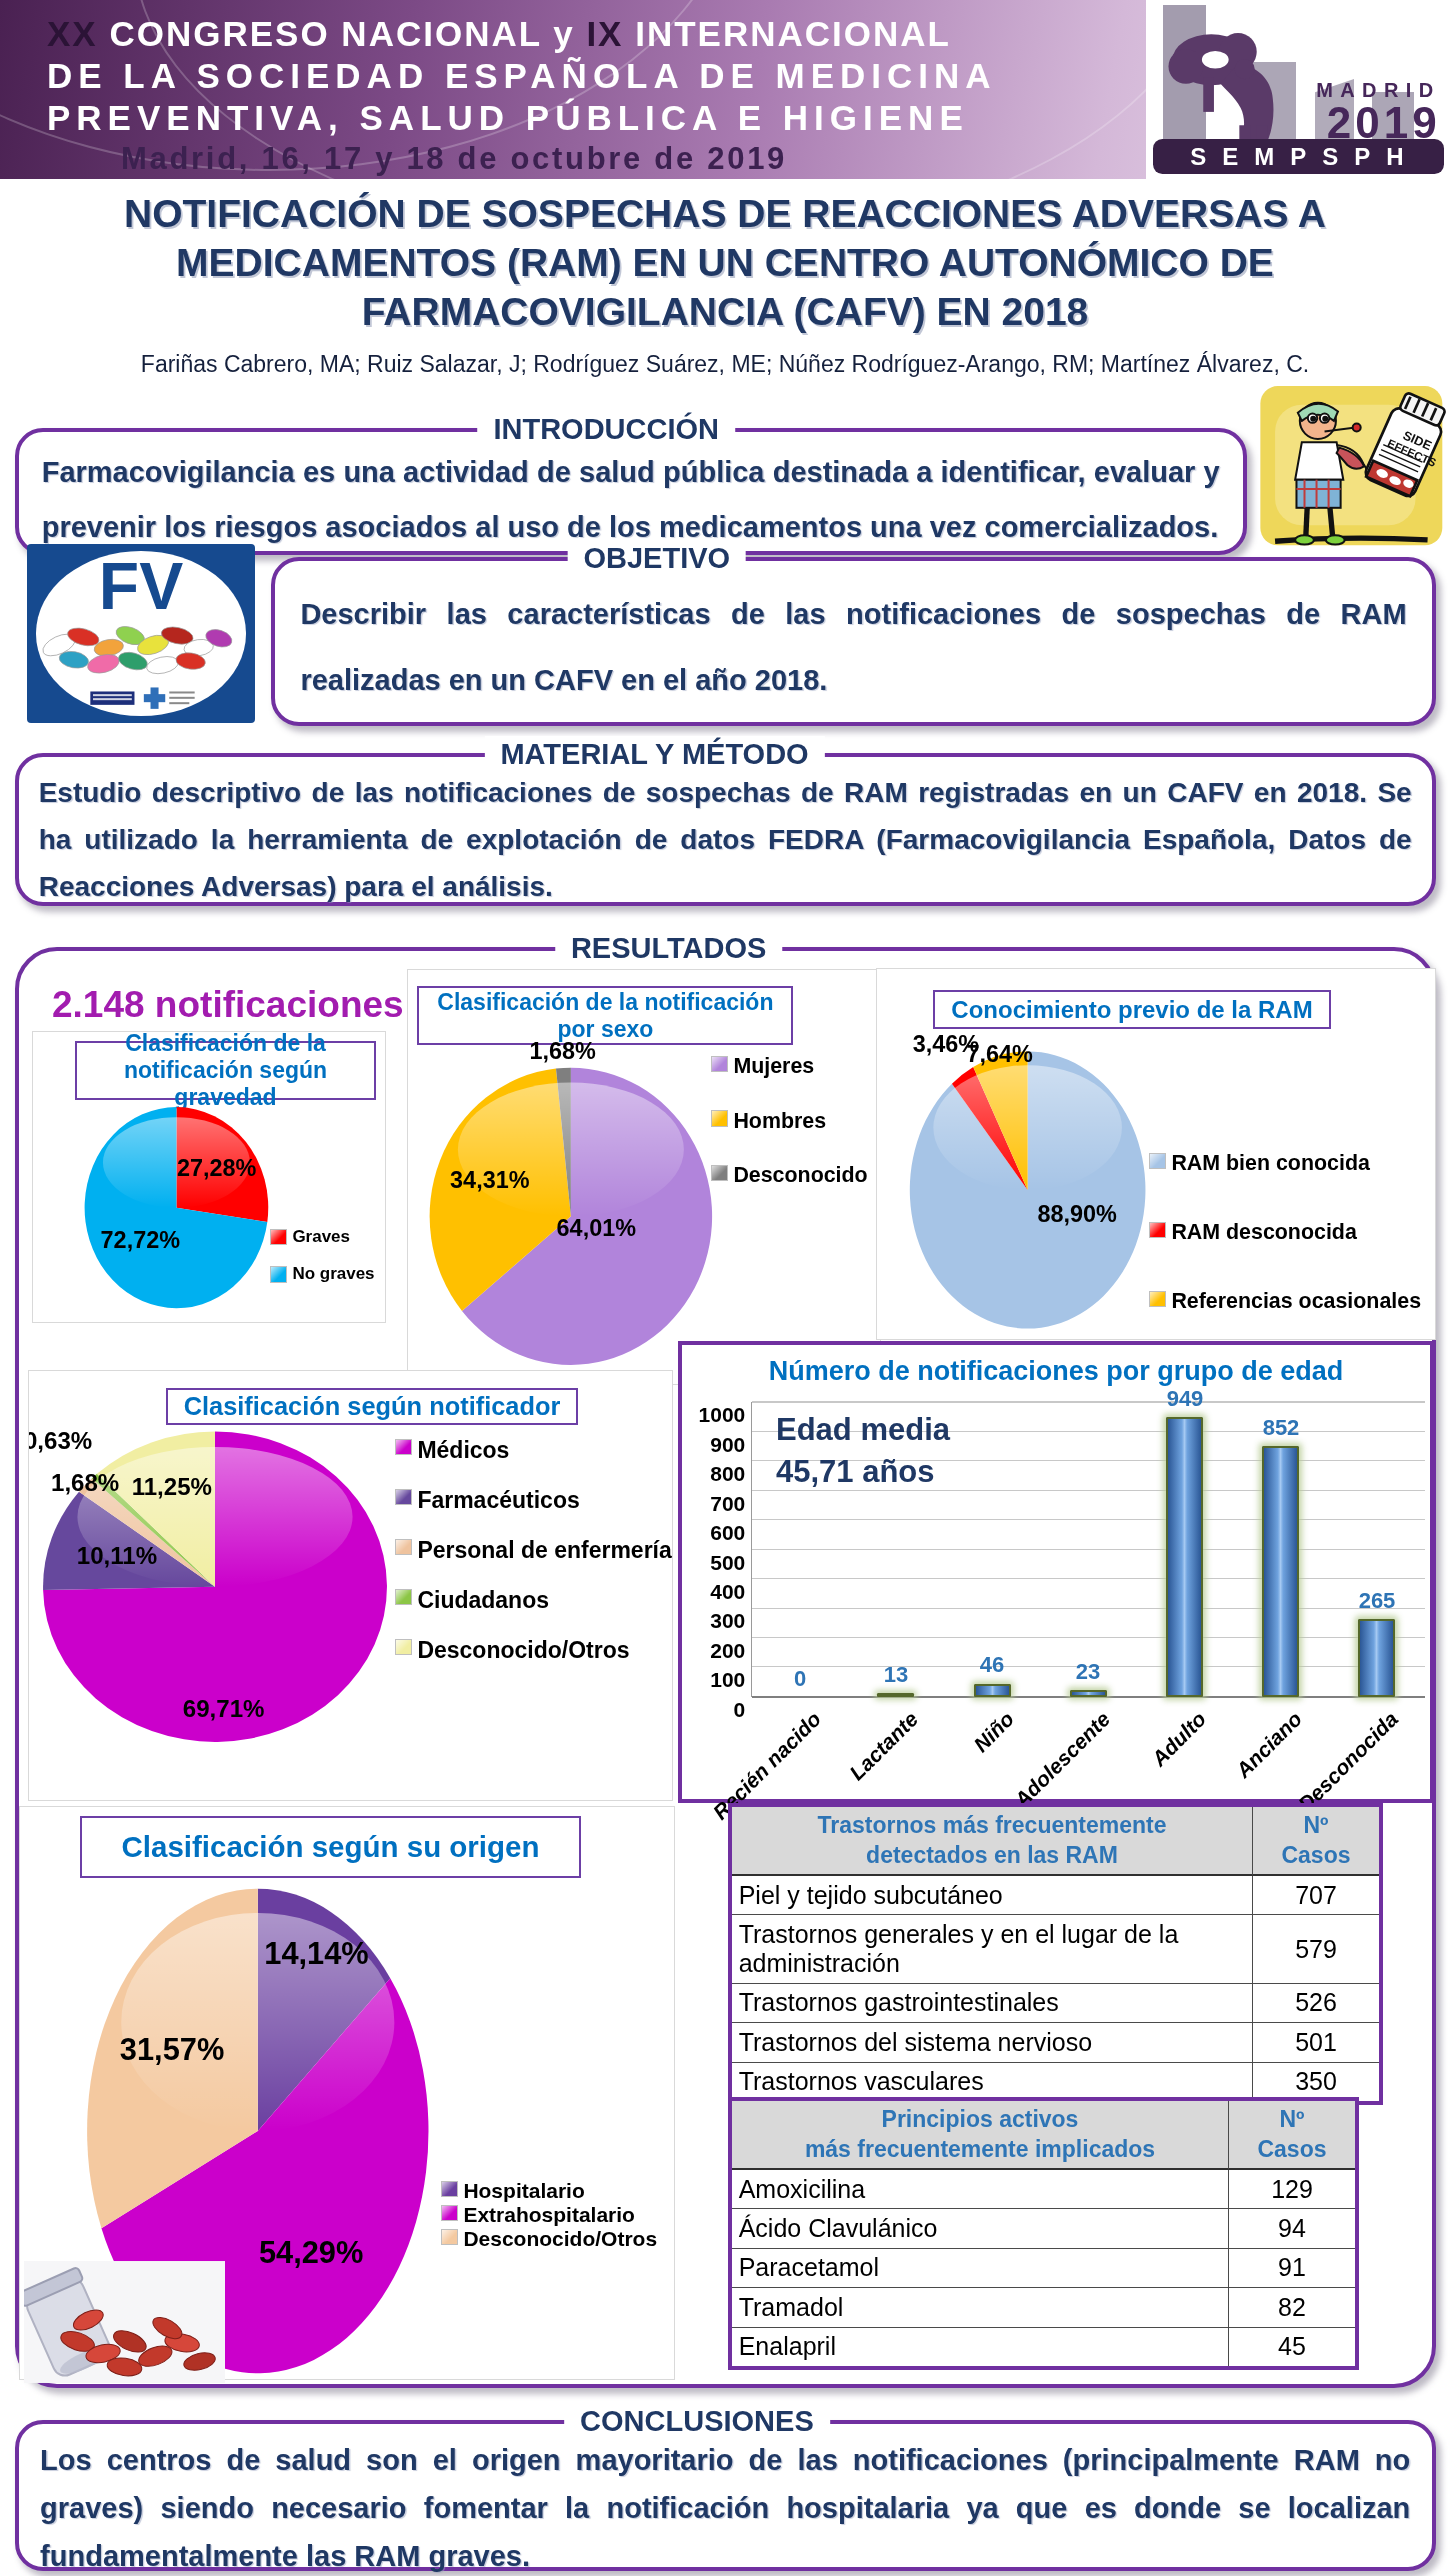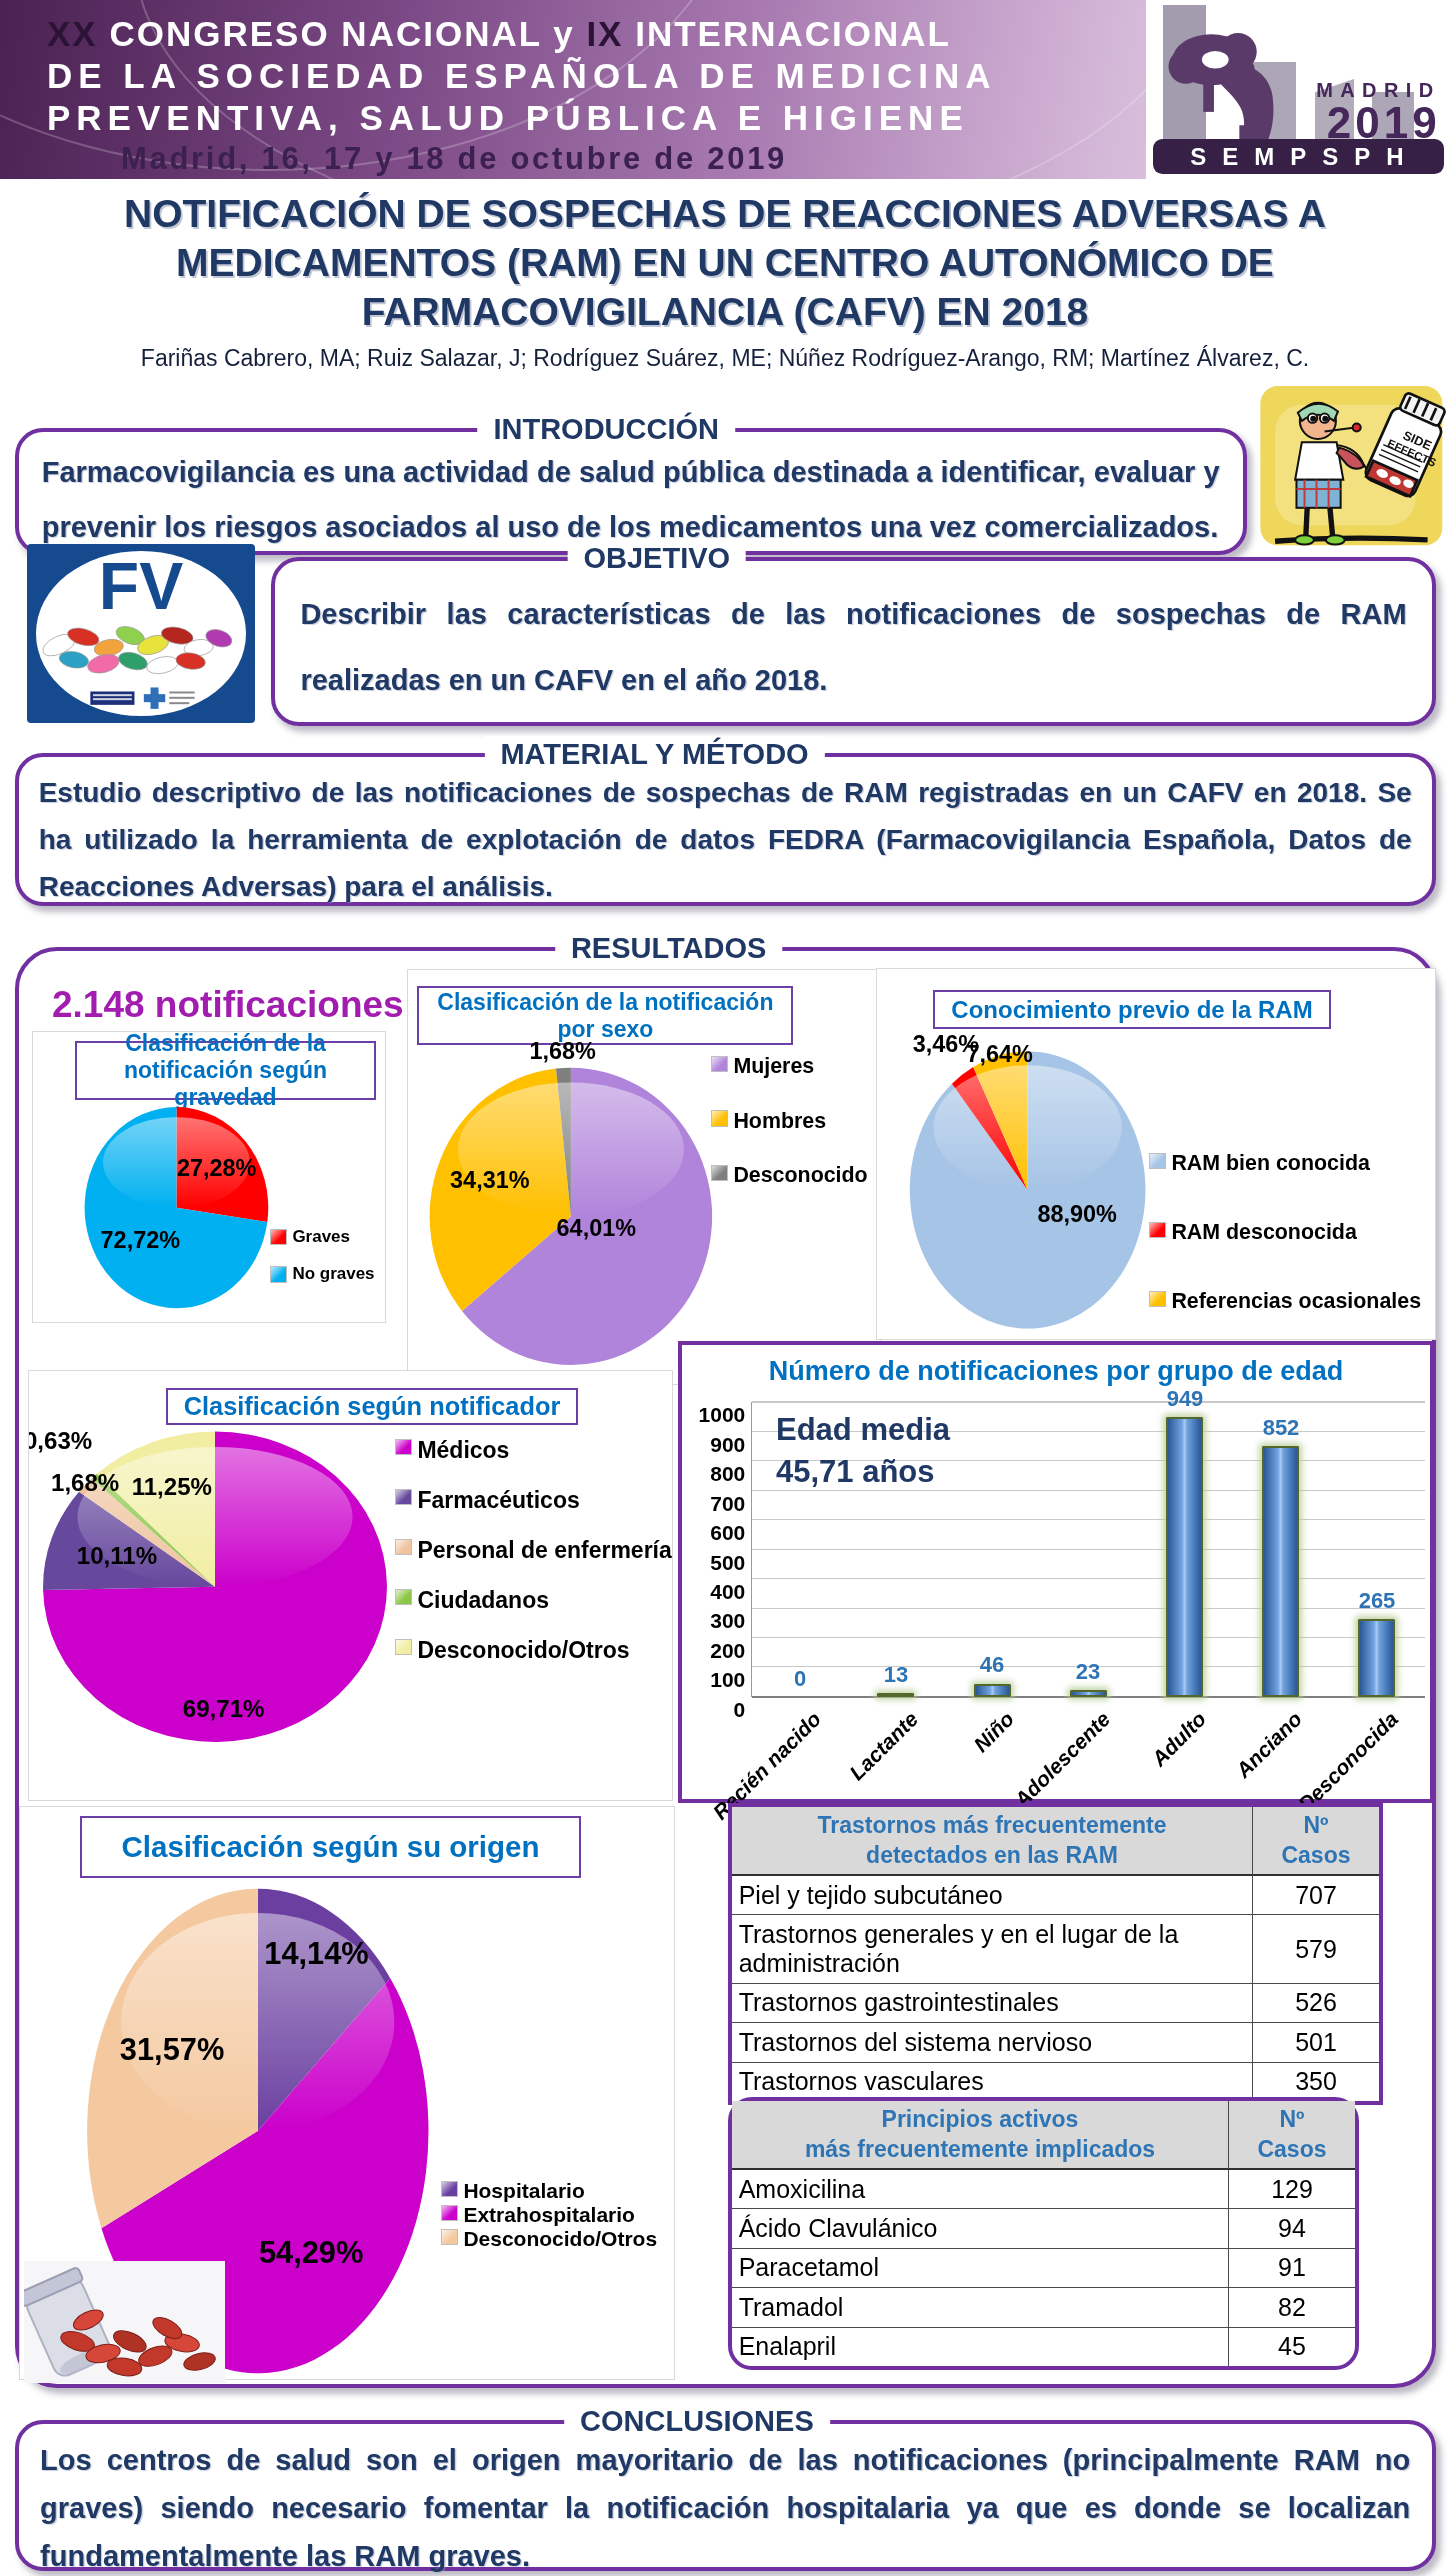--- a/index.html
+++ b/index.html
@@ -24,21 +24,21 @@
   .lg-madrid{font-size:20px;font-weight:bold;letter-spacing:7.4px;}
   .lg-year{font-size:44px;font-weight:bold;letter-spacing:4px;line-height:42px;}
   .lg-pill{position:absolute;left:6.7px;top:139px;width:291px;height:35px;background:#372045;
      border-radius:9.4px;color:#fff;font-size:24px;font-weight:bold;letter-spacing:16px;
      display:flex;align-items:center;justify-content:center;padding-left:13.4px;box-sizing:border-box;}
 
   
   .titleblock{left:0;top:189px;width:1450px;text-align:center;}
   .ptitle{font-size:39px;font-weight:bold;color:#203864;line-height:49px;letter-spacing:0px;
      text-shadow:1.7px 1.7px 0 rgba(120,130,165,.45);}
-  .authors{margin-top:9px;font-size:23px;color:#15203c;}
+  .authors{margin-top:15px;font-size:23px;color:#15203c;}
 
   
   .secbox{background:#fff;border:4.7px solid #7030A0;border-radius:28px;
      box-shadow:4.7px 5.4px 6.7px rgba(70,60,90,.35);box-sizing:border-box;}
   .sec-heading{position:absolute;top:-21px;transform:translateX(-50%);background:#fff;
      padding:0 16px;font-size:29px;font-weight:bold;color:#1F3864;white-space:nowrap;line-height:37px;}
   .bodytext{color:#1F3864;font-weight:bold;text-align:justify;
      text-shadow:1.3px 1.3px 0.7px rgba(150,160,190,.5);}
 
   .intro-box{left:14.7px;top:428px;width:1232px;height:127px;}
@@ -482,21 +482,21 @@
       <div class="dt-c dt-v first">707</div>
       <div class="dt-c">Trastornos generales y en el lugar de la administración</div>
       <div class="dt-c dt-v">579</div>
       <div class="dt-c">Trastornos gastrointestinales</div>
       <div class="dt-c dt-v">526</div>
       <div class="dt-c">Trastornos del sistema nervioso</div>
       <div class="dt-c dt-v">501</div>
       <div class="dt-c">Trastornos vasculares</div>
       <div class="dt-c dt-v">350</div>
     </div>
-  <div class="dtable" style="left:728px;top:2097px;width:631px;border-radius:24px;">
+  <div class="dtable" style="left:728px;top:2097px;width:631px;">
       <div class="dt-h">Principios activos
 más frecuentemente implicados</div>
       <div class="dt-h dt-v">Nº
 Casos</div>
       <div class="dt-c first">Amoxicilina</div>
       <div class="dt-c dt-v first">129</div>
       <div class="dt-c">Ácido Clavulánico</div>
       <div class="dt-c dt-v">94</div>
       <div class="dt-c">Paracetamol</div>
       <div class="dt-c dt-v">91</div>

